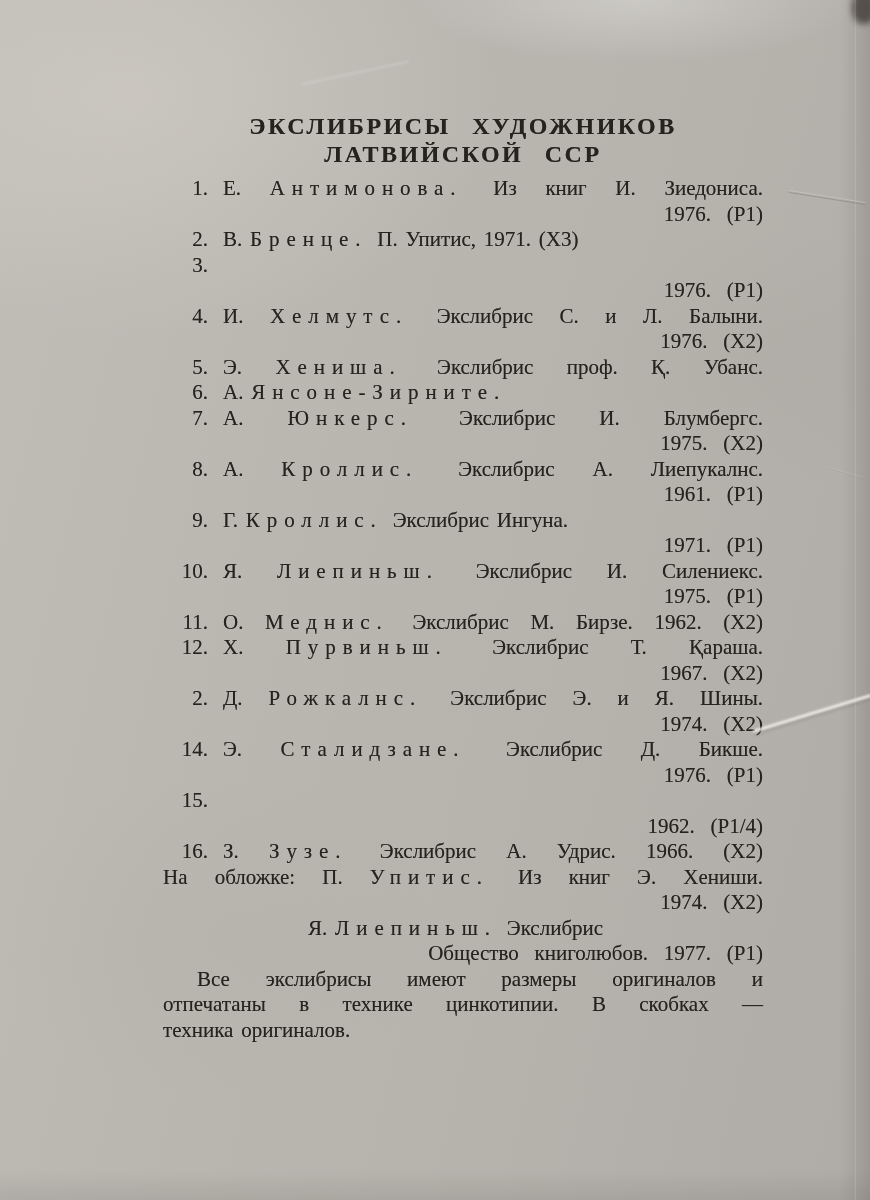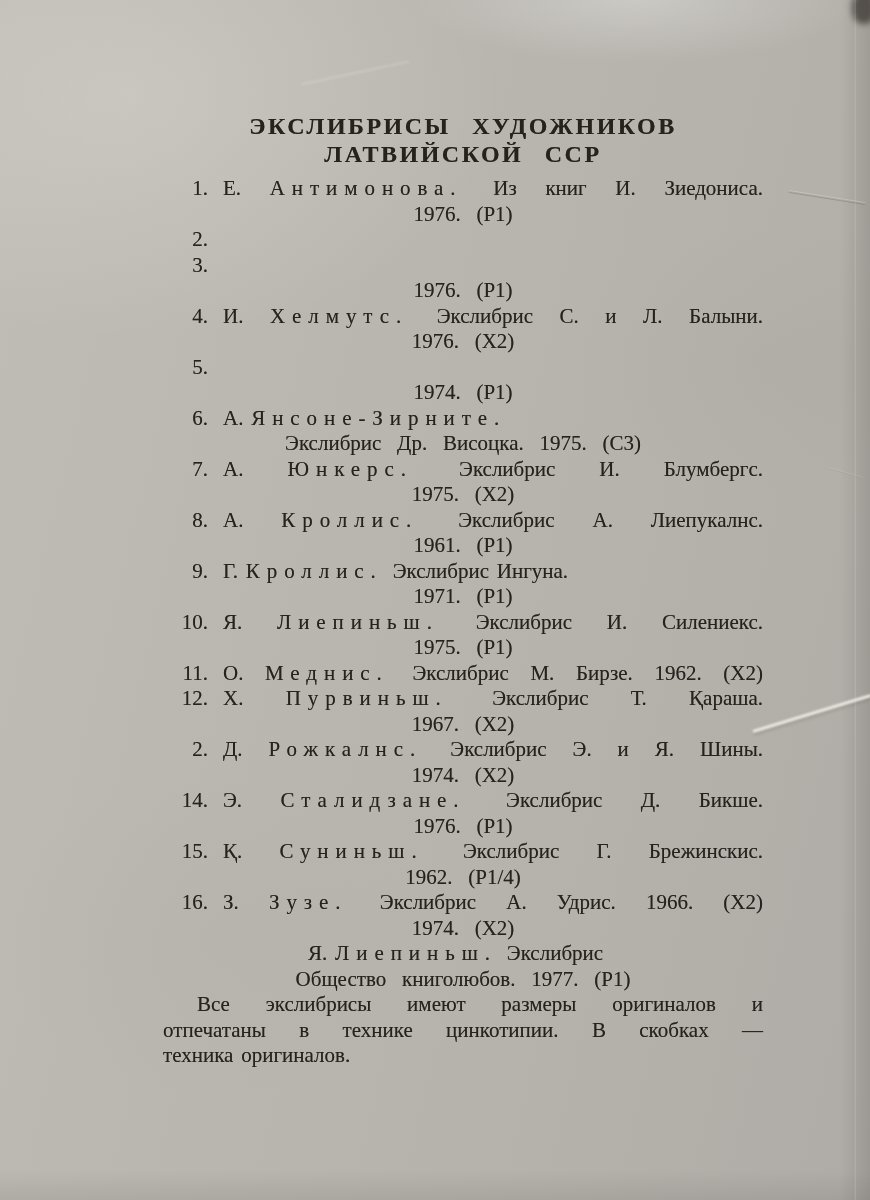--- a/index.html
+++ b/index.html
@@ -22,21 +22,21 @@
     text-align:center;font-weight:bold;font-size:24px;line-height:28px;
     letter-spacing:2.5px;word-spacing:13px;
     text-shadow:0 0 .6px rgba(40,37,32,.55);
   }
   .rows{margin-top:8px;font-size:21px;word-spacing:.12em;text-shadow:0 0 .6px rgba(40,37,32,.5);}
   .row{display:flex;height:25.5px;line-height:25.5px;white-space:nowrap;}
   .num{flex:none;width:45px;padding-right:15px;text-align:right;}
   .body{flex:1 1 auto;min-width:0;}
   .body.j{text-align:justify;text-align-last:justify;white-space:normal;}
   .body.l{text-align:left;}
-  .body.r{text-align:center;word-spacing:.5em;}
+  .body.r{text-align:right;word-spacing:.5em;}
   .body.ind{text-indent:34px;}
   .body.ind2{padding-left:145px;}
   .sp{letter-spacing:.33em;}
   .rest{margin-left:.1em;}
   
   .corner-mark{position:absolute;right:-6px;top:-8px;width:24px;height:32px;background:#413c37;border-radius:45%;filter:blur(3px);opacity:.8;}
   .edge-line{position:absolute;left:853px;top:0;width:3px;height:1200px;
     background:linear-gradient(to right, rgba(110,106,100,.18), rgba(255,255,255,.30));filter:blur(.6px);opacity:.5;}
   .crease-a{position:absolute;left:788px;top:196px;width:78px;height:3px;
     background:linear-gradient(to bottom, rgba(255,255,255,.5), rgba(80,76,70,.55));
@@ -62,46 +62,42 @@
     <div class="rows" id="rows">
         <div class="row">
           <span class="num">1.</span>
           <div class="body j"><span>Е.</span> <span class="sp">Антимонова.</span> <span class="rest">Из книг И. Зиедониса.</span> </div>
         </div>
         <div class="row">
           <div class="body r">1976. (Р1)</div>
         </div>
         <div class="row">
           <span class="num">2.</span>
+          <div class="body l"><span>В.</span> <span class="sp">Бренце.</span> <span class="rest">П. Упитис, 1971. (Х3)</span> </div>
         </div>
         <div class="row">
           <span class="num">3.</span>
         </div>
         <div class="row">
           <div class="body r">1976. (Р1)</div>
         </div>
         <div class="row">
           <span class="num">4.</span>
           <div class="body j"><span>И.</span> <span class="sp">Хелмутс.</span> <span class="rest">Экслибрис С. и Л. Балыни.</span> </div>
         </div>
         <div class="row">
           <div class="body r">1976. (Х2)</div>
         </div>
         <div class="row">
           <span class="num">5.</span>
-        </div>
-        <div class="row">
-          <div class="body r">1974. (Р1)</div>
+          <div class="body j"><span>Э.</span> <span class="sp">Хениша.</span> <span class="rest">Экслибрис проф. Қ. Убанс.</span> </div>
         </div>
         <div class="row">
           <span class="num">6.</span>
           <div class="body l"><span>А.</span> <span class="sp">Янсоне-Зирните.</span> </div>
-        </div>
-        <div class="row">
-          <div class="body r">Экслибрис Др. Висоцка. 1975. (С3)</div>
         </div>
         <div class="row">
           <span class="num">7.</span>
           <div class="body j"><span>А.</span> <span class="sp">Юнкерс.</span> <span class="rest">Экслибрис И. Блумбергс.</span> </div>
         </div>
         <div class="row">
           <div class="body r">1975. (Х2)</div>
         </div>
         <div class="row">
           <span class="num">8.</span>
@@ -144,28 +140,30 @@
         </div>
         <div class="row">
           <span class="num">14.</span>
           <div class="body j"><span>Э.</span> <span class="sp">Сталидзане.</span> <span class="rest">Экслибрис Д. Бикше.</span> </div>
         </div>
         <div class="row">
           <div class="body r">1976. (Р1)</div>
         </div>
         <div class="row">
           <span class="num">15.</span>
-          <div class="body j"><span>Қ.</span> <span class="sp">Суниньш.</span> <span class="rest">Экслибрис Г. Брежинскис.</span> </div>
         </div>
         <div class="row">
           <div class="body r">1962. (Р1/4)</div>
         </div>
         <div class="row">
           <span class="num">16.</span>
           <div class="body j"><span>З.</span> <span class="sp">Зузе.</span> <span class="rest">Экслибрис А. Удрис. 1966. (Х2)</span> </div>
+        </div>
+        <div class="row">
+          <div class="body j"><span>На обложке: П.</span> <span class="sp">Упитис.</span> <span class="rest">Из книг Э. Хениши.</span> </div>
         </div>
         <div class="row">
           <div class="body r">1974. (Х2)</div>
         </div>
         <div class="row">
           <div class="body l ind2"><span>Я.</span> <span class="sp">Лиепиньш.</span> <span class="rest">Экслибрис</span> </div>
         </div>
         <div class="row">
           <div class="body r">Общество книголюбов. 1977. (Р1)</div>
         </div>

